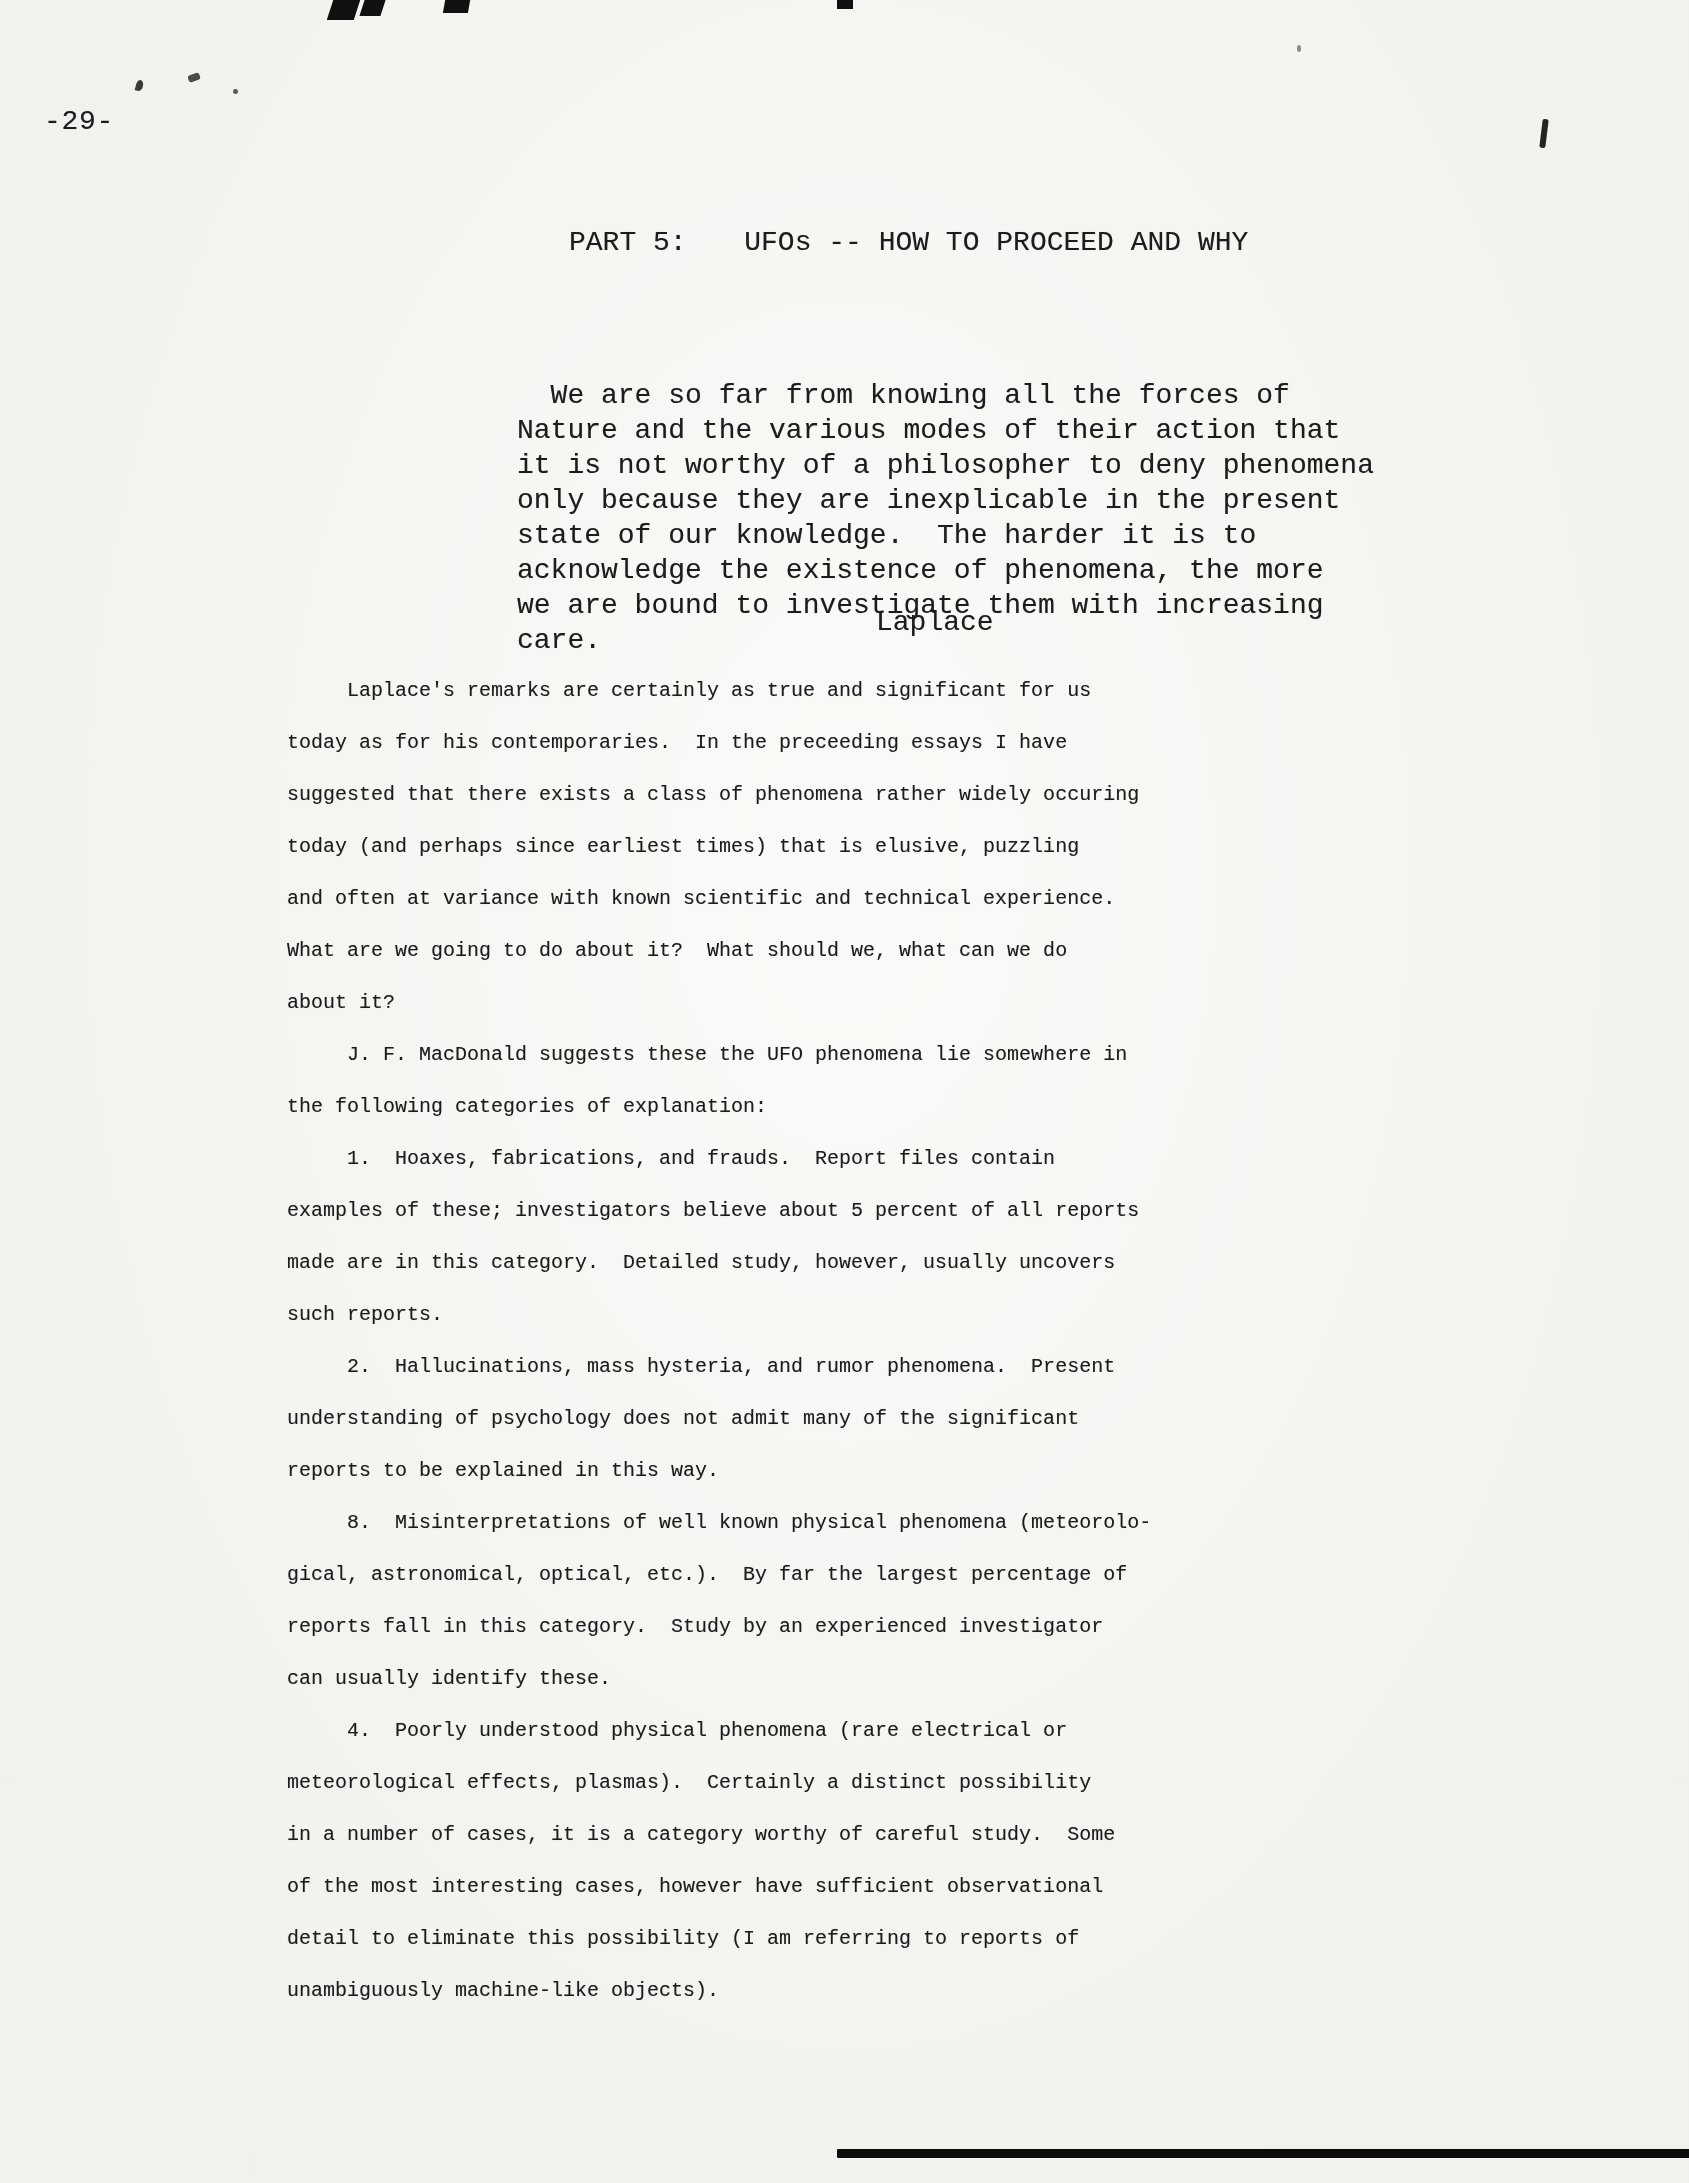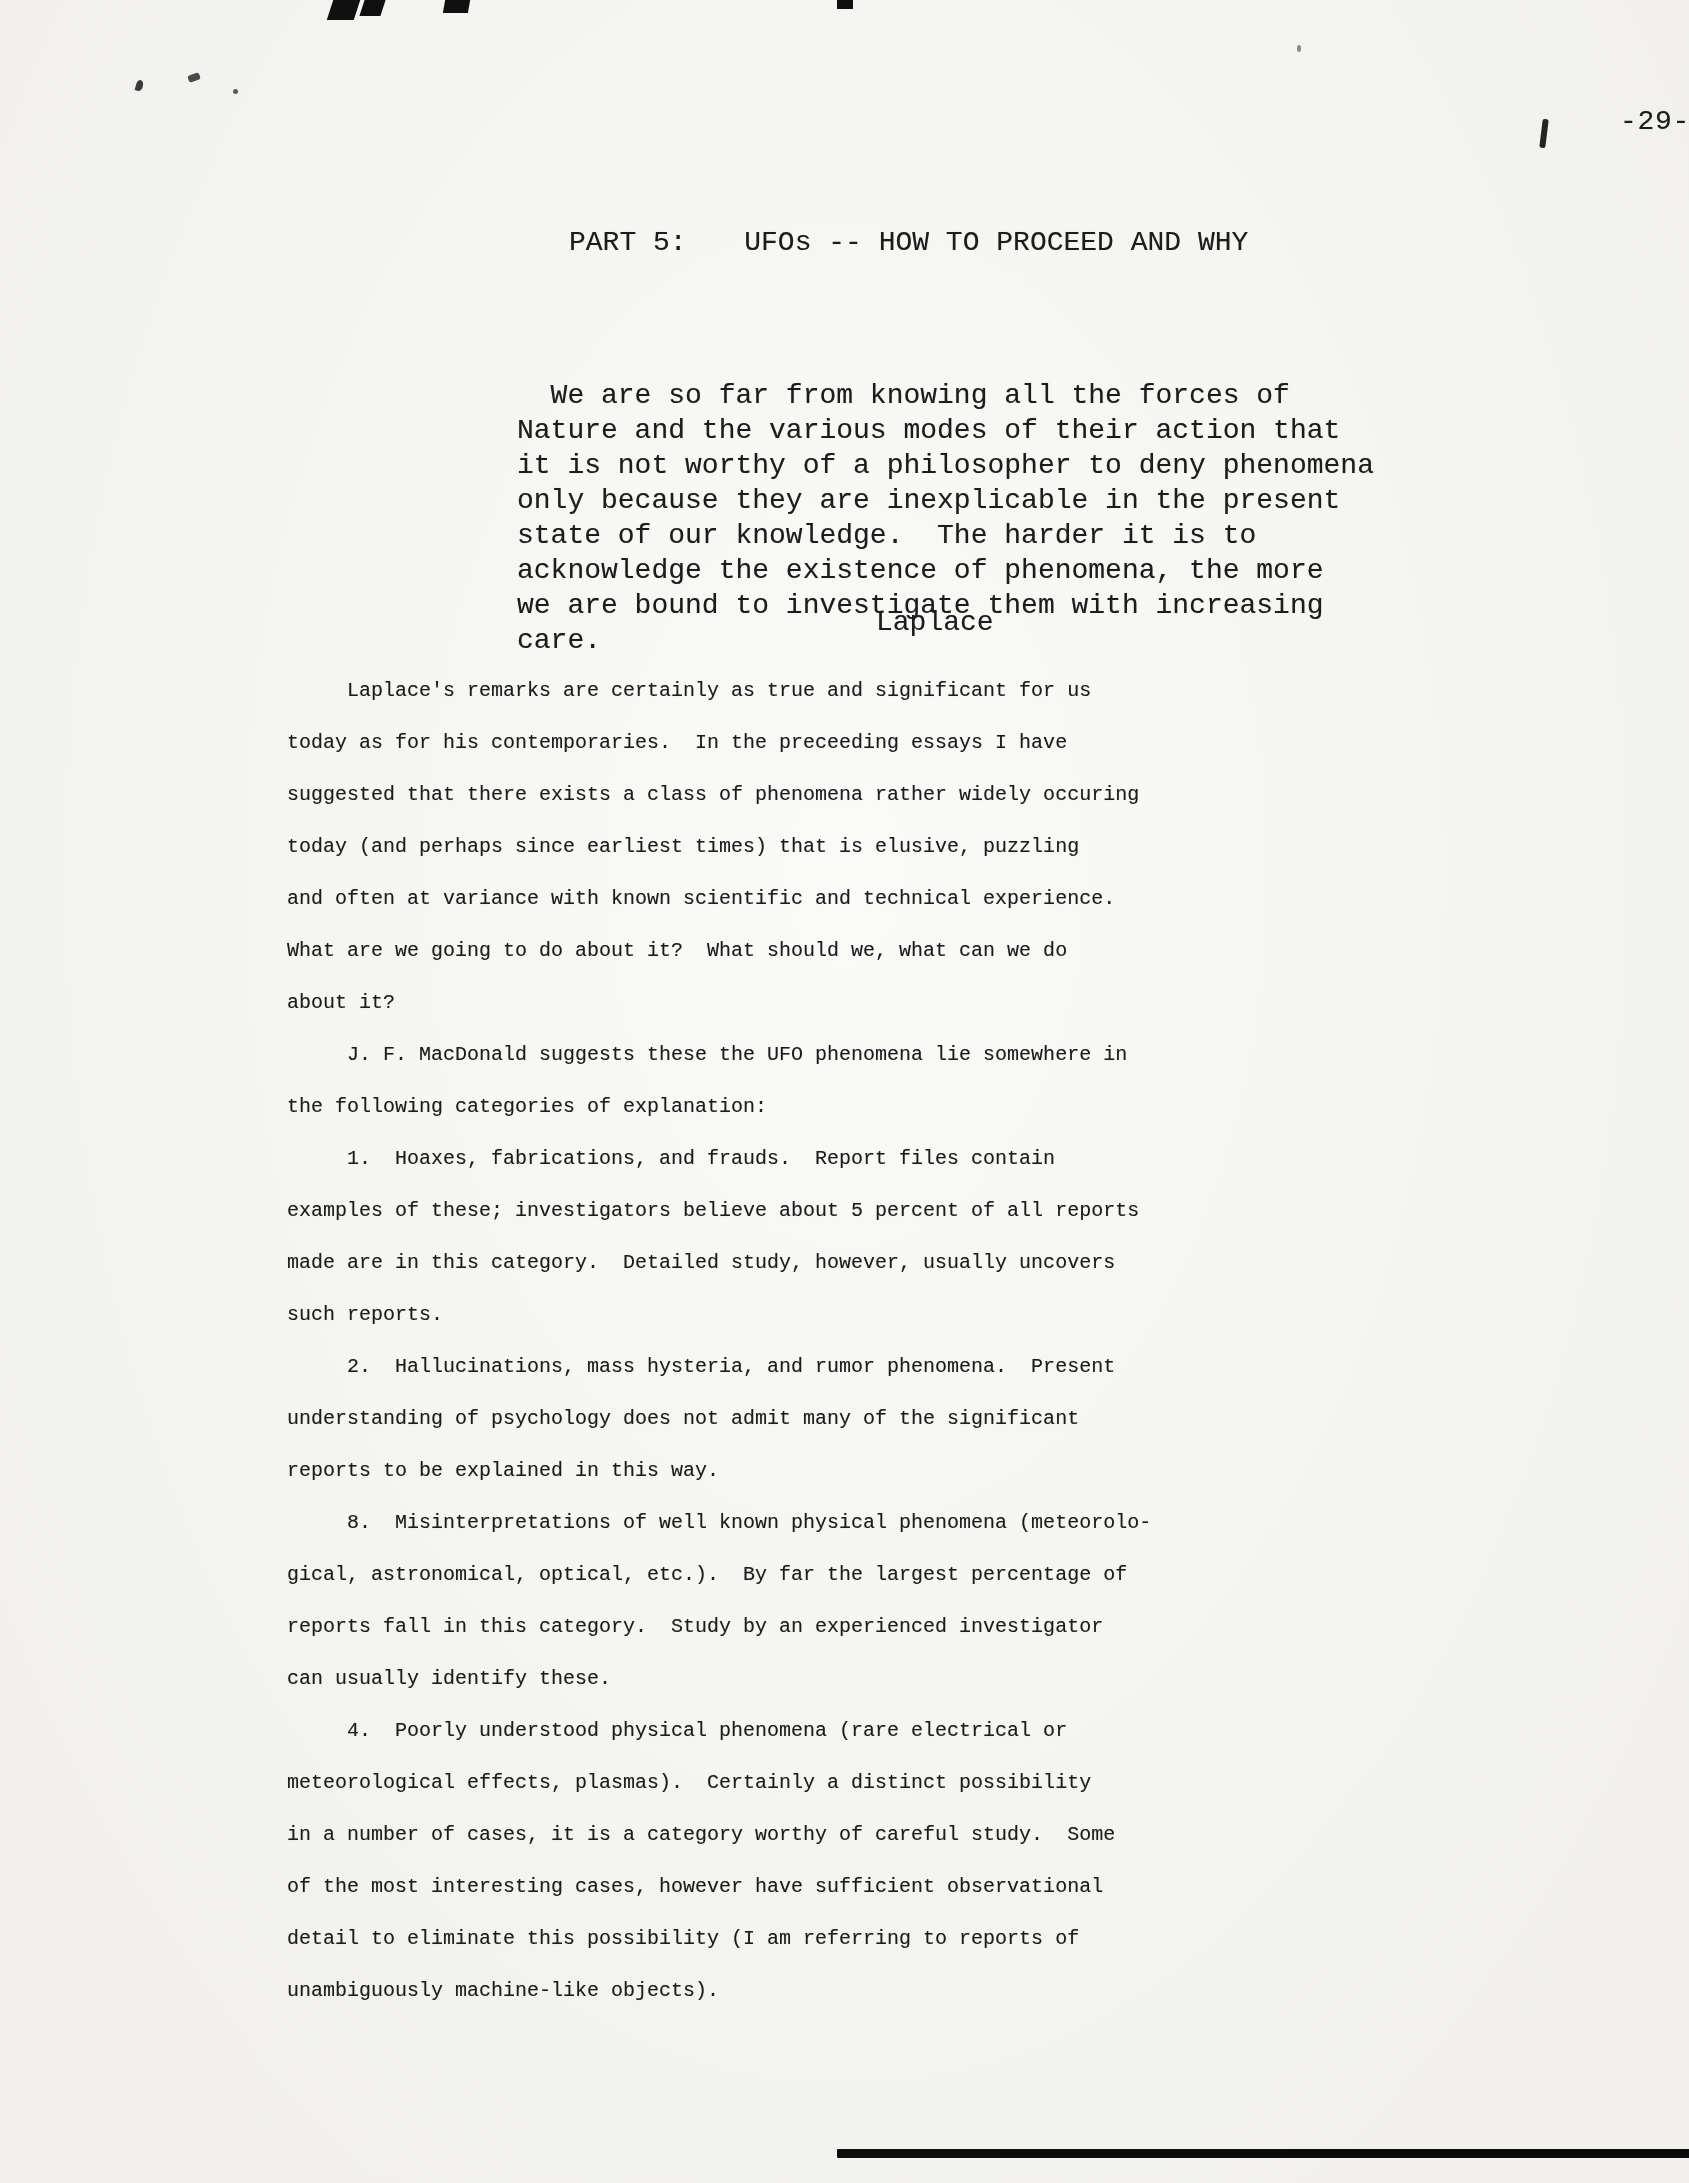--- a/index.html
+++ b/index.html
@@ -15,21 +15,21 @@
     background:var(--paper);
     background-image:radial-gradient(ellipse at 50% 40%, rgba(255,255,255,.5), rgba(0,0,0,.02) 85%);
     font-family:"Liberation Mono","DejaVu Sans Mono",monospace;
     color:var(--ink);
     text-shadow:0 0 0.7px rgba(25,25,25,.35);
     overflow:hidden;
   }
   .pre{white-space:pre;}
   .page-number{
     position:absolute;top:106px;left:0;width:100%;
-    text-align:right;text-indent:44px;
+    text-align:left;text-indent:44px;
     font-size:28px;letter-spacing:0.7px;
   }
   .title{
     position:absolute;top:226px;left:569px;
     font-size:28px;line-height:1.2;white-space:pre;
   }
   .u{
     text-underline-offset:6.6px;
     text-decoration-thickness:2px;
     margin-left:24px;

